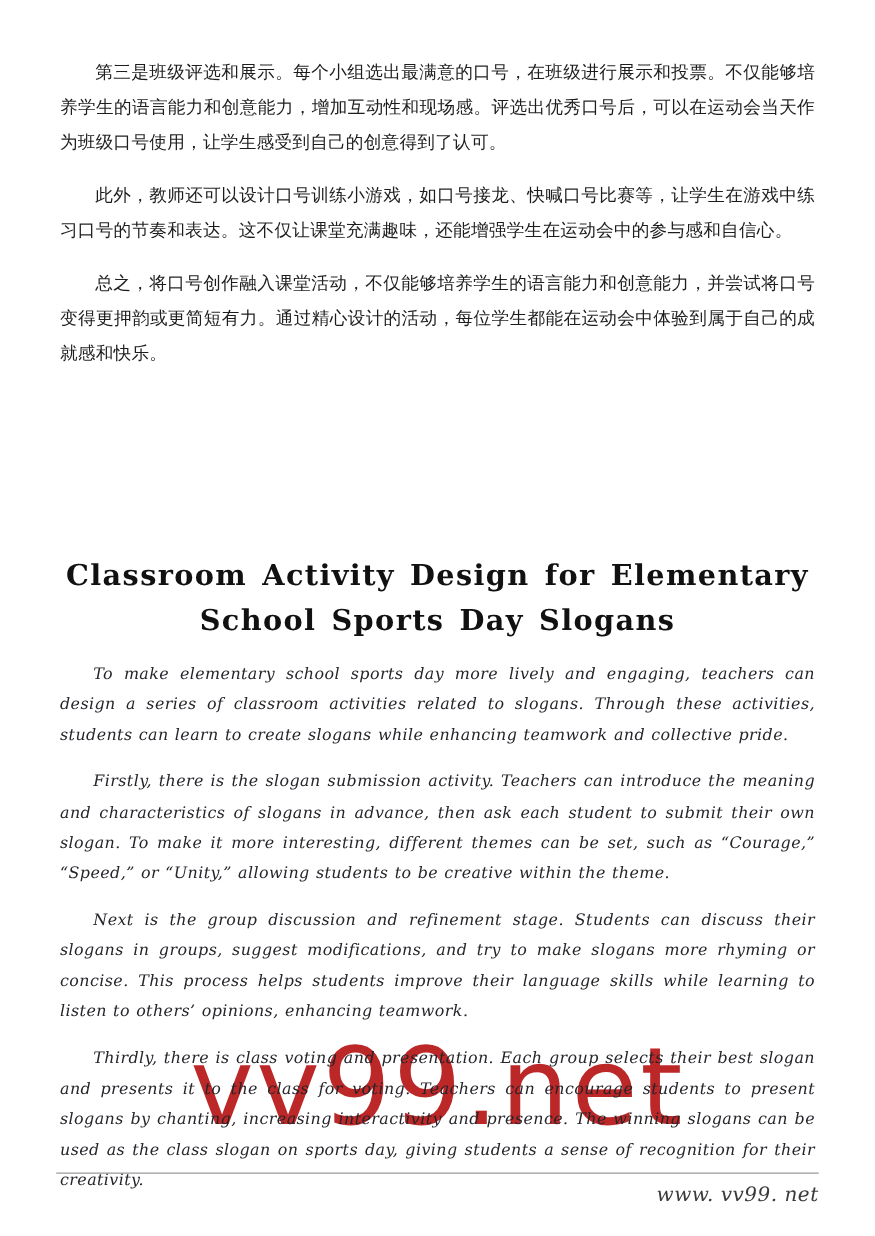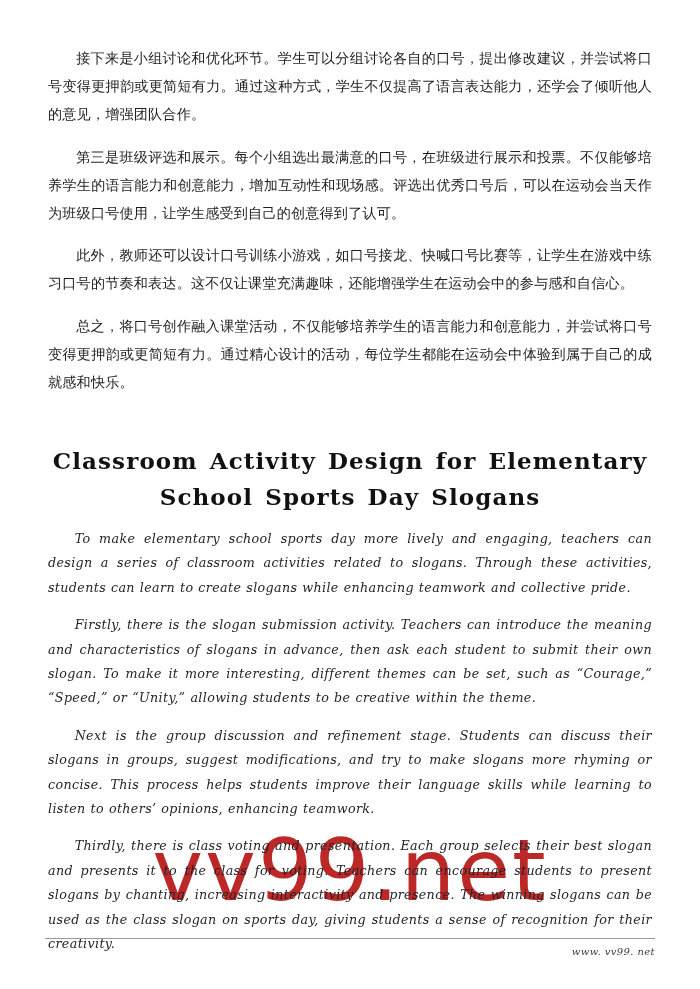--- a/index.html
+++ b/index.html
@@ -116,36 +116,35 @@
   #footer-rule {
     height: 0;
     border: 0;
     border-top: 1px solid #9a9a9a;
     margin: 0 0 7px 0;
   }
   #footer-text {
     text-align: right;
     font-family: "DejaVu Serif", "Liberation Serif", serif;
     font-style: italic;
-    font-size: 10px;
+    font-size: 16px;
     letter-spacing: .4px;
     color: #3a3a3a;
   }
 </style>
 </head>
 <body>
 
 <div id="page">
 
   <div id="watermark">vv99.net</div>
 
   <div id="content">
 
     <section class="cn-block">
-      <p class="cn">接下来是小组讨论和优化环节。学生可以分组讨论各自的口号，提出修改建议，并尝试将口号变得更押韵或更简短有力。通过这种方式，学生不仅提高了语言表达能力，还学会了倾听他人的意见，增强团队合作。</p>
       <p class="cn">第三是班级评选和展示。每个小组选出最满意的口号，在班级进行展示和投票。不仅能够培养学生的语言能力和创意能力，增加互动性和现场感。评选出优秀口号后，可以在运动会当天作为班级口号使用，让学生感受到自己的创意得到了认可。</p>
       <p class="cn">此外，教师还可以设计口号训练小游戏，如口号接龙、快喊口号比赛等，让学生在游戏中练习口号的节奏和表达。这不仅让课堂充满趣味，还能增强学生在运动会中的参与感和自信心。</p>
       <p class="cn">总之，将口号创作融入课堂活动，不仅能够培养学生的语言能力和创意能力，并尝试将口号变得更押韵或更简短有力。通过精心设计的活动，每位学生都能在运动会中体验到属于自己的成就感和快乐。</p>
     </section>
 
     <h1 class="en-title">Classroom Activity Design for Elementary School Sports Day Slogans</h1>
 
     <section class="en-block">
       <p class="en">To make elementary school sports day more lively and engaging, teachers can design a series of classroom activities related to slogans. Through these activities, students can learn to create slogans while enhancing teamwork and collective pride.</p>
       <p class="en">Firstly, there is the slogan submission activity. Teachers can introduce the meaning and characteristics of slogans in advance, then ask each student to submit their own slogan. To make it more interesting, different themes can be set, such as “Courage,” “Speed,” or “Unity,” allowing students to be creative within the theme.</p>

